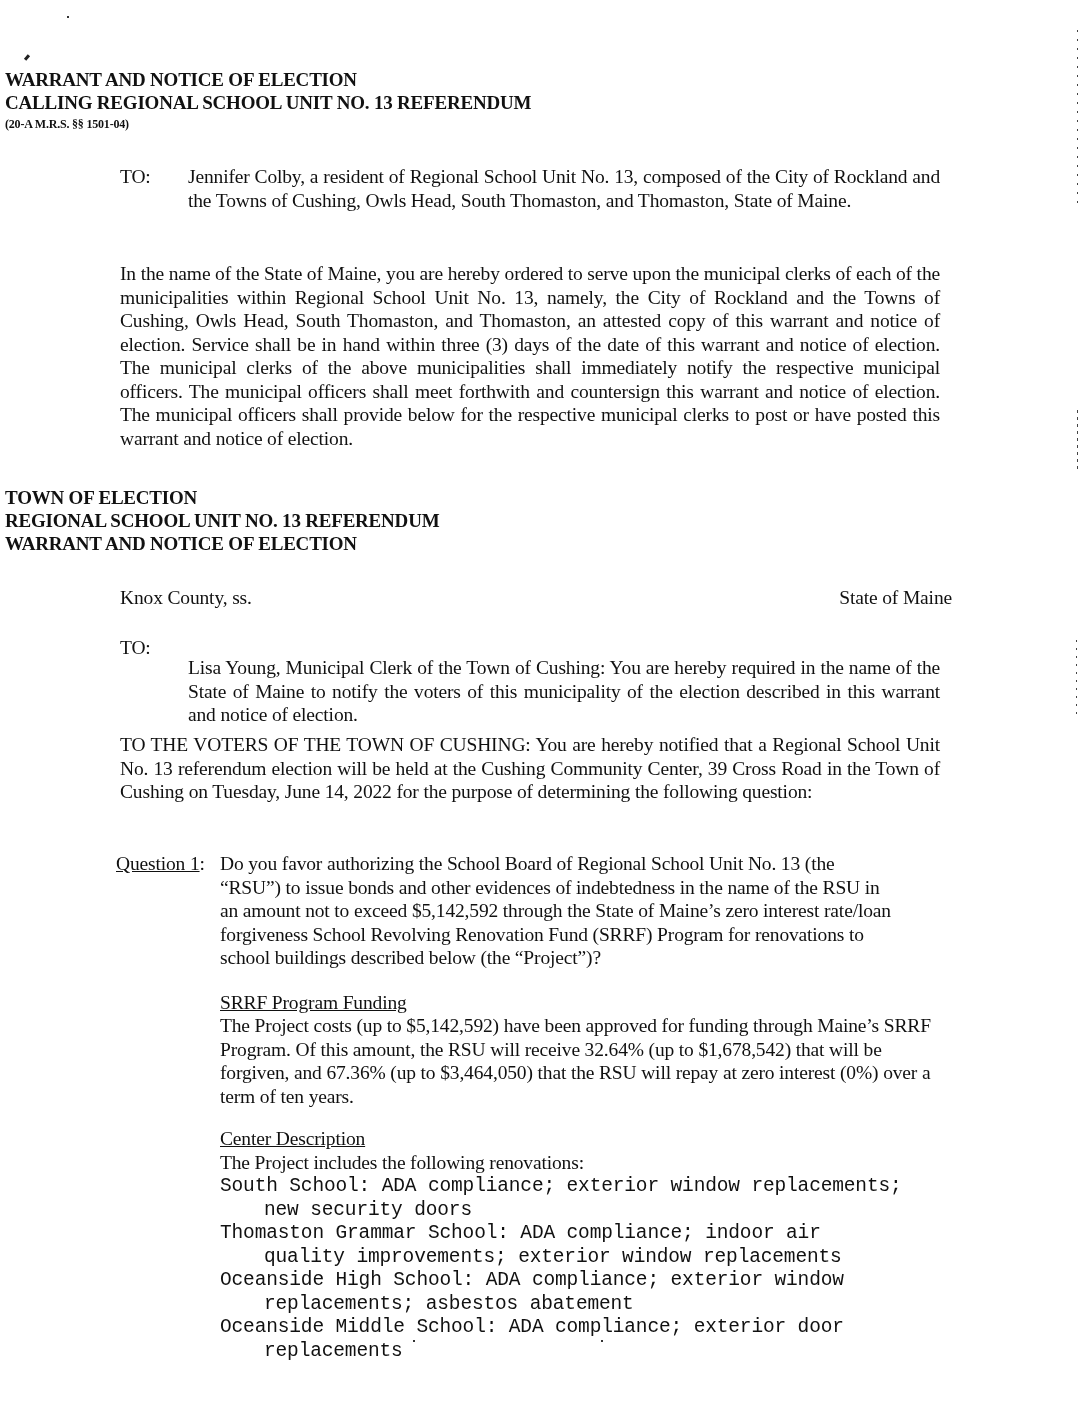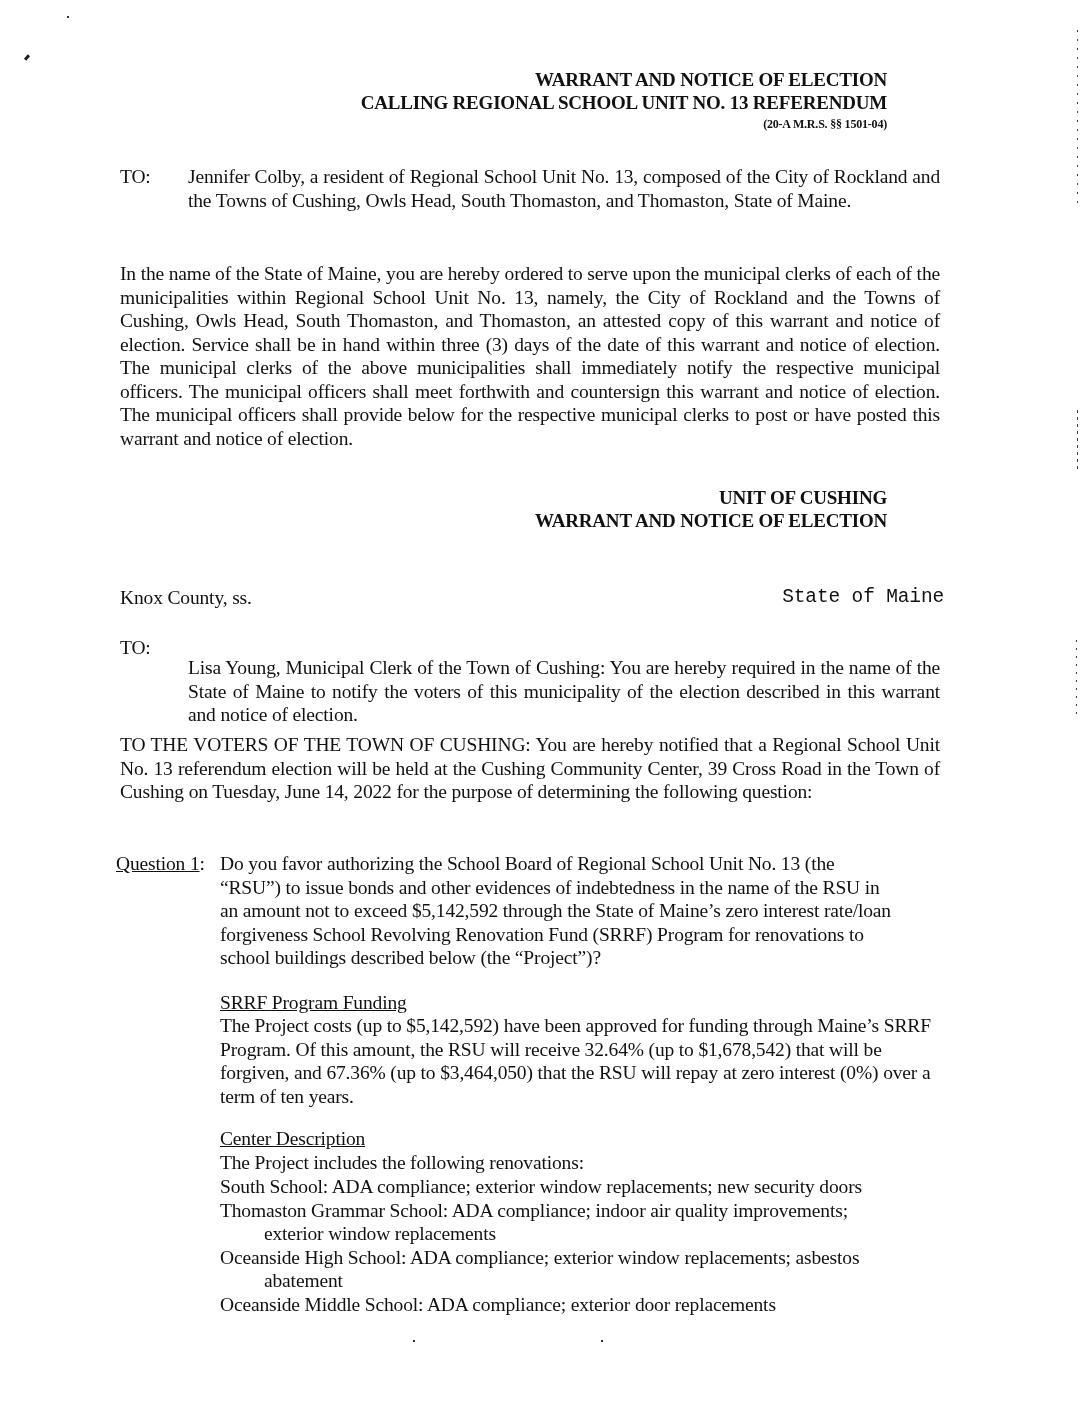--- a/index.html
+++ b/index.html
@@ -2,30 +2,30 @@
 <html><head>
 <meta charset="utf-8">
 <style>
   html, body { margin: 0; padding: 0; background: #ffffff; }
   body {
     width: 1088px; height: 1408px; position: relative; overflow: hidden;
     font-family: "Liberation Serif", "DejaVu Serif", serif;
     color: #111111;
   }
   .abs { position: absolute; }
-  .center { text-align: right; left: 12px; width: 875px; }
+  .center { text-align: left; left: 5px; width: 875px; }
   .title {
     font-weight: bold; font-size: 19px; line-height: 23px;
     letter-spacing: -0.2px;
   }
   .body { font-size: 19.5px; line-height: 23.5px; letter-spacing: -0.15px; }
   .justfull { text-align: justify; }
   .to-label { position: absolute; left: 120px; font-size: 19.5px; text-align: right; }
   .underline { text-decoration: underline; }
-  .hang { padding-left: 44px; text-indent: -44px; }
+  .hang { padding-left: 44px; text-indent: -44px; font-family: Liberation Mono, monospace; }
   .mark { position: absolute; background: #222; }
   .dot { position: absolute; width: 2px; height: 2px; background: #333; }
 </style>
 </head>
 <body>
 
 <div class="dot" style="left:67px;top:16px;"></div>
 <div class="mark" style="left:24px;top:56px;width:6px;height:3px;transform:rotate(-50deg);"></div>
 <div class="mark" style="left:1077px;top:30px;width:1px;height:180px;background:repeating-linear-gradient(#444 0 2px, transparent 2px 9px);"></div>
 <div class="mark" style="left:1077px;top:410px;width:1px;height:60px;background:repeating-linear-gradient(#444 0 3px, transparent 3px 7px);"></div>
@@ -38,26 +38,27 @@
 </div>
 
 <div class="abs" style="top:165px;left:120px;width:820px;">
   <span class="to-label body" style="left:0;top:0;">TO:</span>
   <div class="body justfull" style="margin-left:68px;">Jennifer Colby, a resident of Regional School Unit No. 13, composed of the City of Rockland and the Towns of Cushing, Owls Head, South Thomaston, and Thomaston, State of Maine.</div>
 </div>
 
 <div class="abs body justfull" style="top:262px;left:120px;width:820px;">In the name of the State of Maine, you are hereby ordered to serve upon the municipal clerks of each of the municipalities within Regional School Unit No. 13, namely, the City of Rockland and the Towns of Cushing, Owls Head, South Thomaston, and Thomaston, an attested copy of this warrant and notice of election. Service shall be in hand within three (3) days of the date of this warrant and notice of election. The municipal clerks of the above municipalities shall immediately notify the respective municipal officers. The municipal officers shall meet forthwith and countersign this warrant and notice of election. The municipal officers shall provide below for the respective municipal clerks to post or have posted this warrant and notice of election.</div>
 
 <div class="abs center title" style="top:486px;">
-  <div>UNIT OF CUSHING</div>
+  <div>TOWN OF ELECTION</div>
+  <div>REGIONAL SCHOOL UNIT NO. 13 REFERENDUM</div>
   <div>WARRANT AND NOTICE OF ELECTION</div>
 </div>
 
 <div class="abs body" style="top:586px;left:120px;">Knox County, ss.</div>
-<div class="abs body" style="top:586px;right:144px;font-family:Liberation Mono, monospace;">State of Maine</div>
+<div class="abs body" style="top:586px;right:136px;">State of Maine</div>
 
 <div class="abs" style="top:636px;left:120px;width:820px;">
   <span class="to-label body" style="left:0;top:0;">TO:</span>
   <div class="body justfull" style="margin-left:68px;margin-top:20px;">Lisa Young, Municipal Clerk of the Town of Cushing: You are hereby required in the name of the State of Maine to notify the voters of this municipality of the election described in this warrant and notice of election.</div>
 </div>
 
 <div class="abs body justfull" style="top:733px;left:120px;width:820px;">TO THE VOTERS OF THE TOWN OF CUSHING: You are hereby notified that a Regional School Unit No. 13 referendum election will be held at the Cushing Community Center, 39 Cross Road in the Town of Cushing on Tuesday, June 14, 2022 for the purpose of determining the following question:</div>
 
 <div class="abs body" style="top:852px;left:116px;">
   <span class="underline">Question 1</span><span>:</span>

